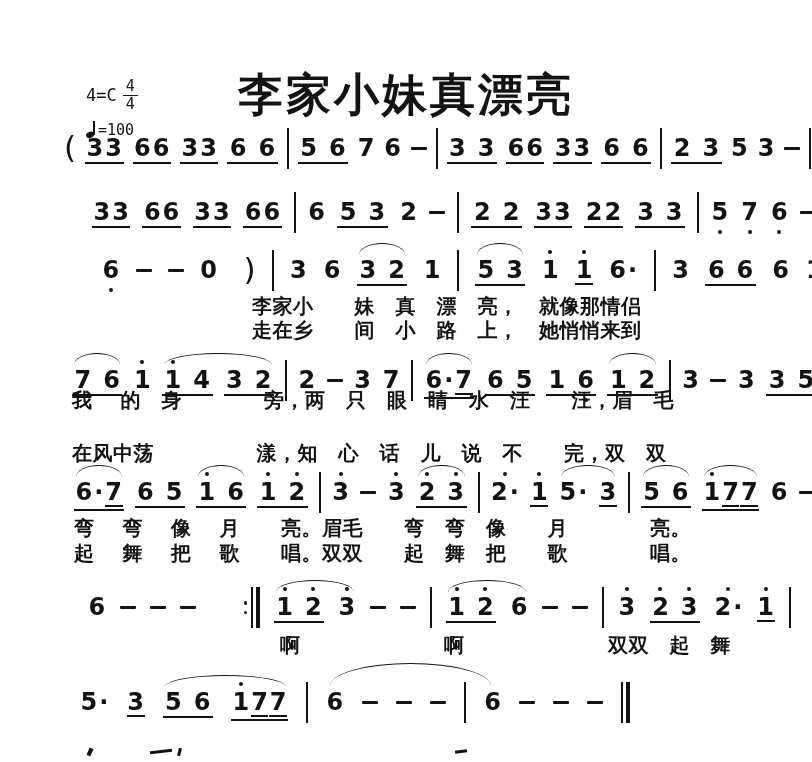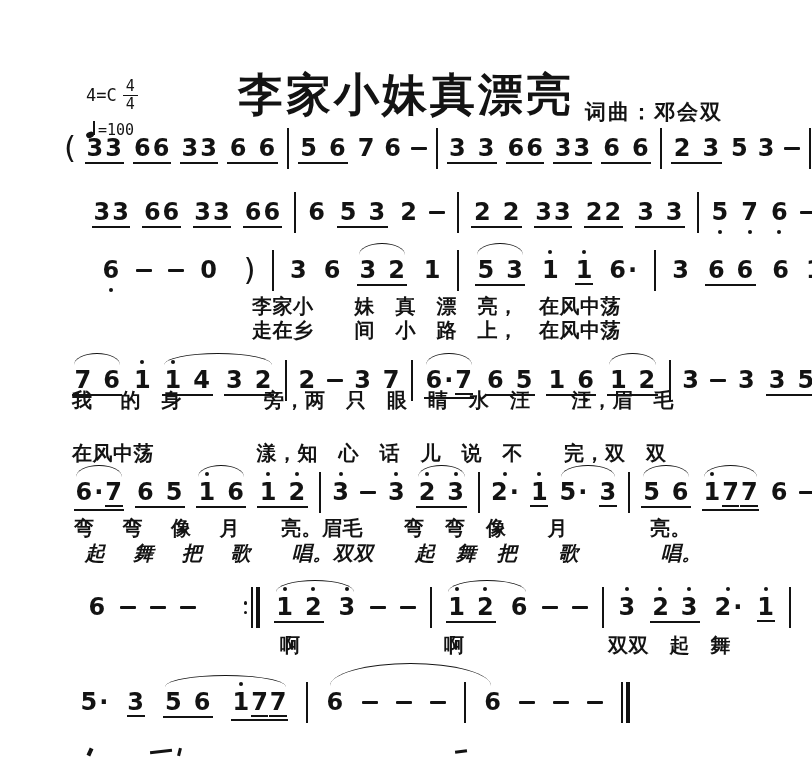--- a/index.html
+++ b/index.html
@@ -76,21 +76,20 @@
         <span class="num">4</span>
         <span class="den">4</span>
       </span>
     </div>
     <div class="temporow">
       <span class="qn"></span>
       <span>=100</span>
     </div>
   </div>
 
-  <div class="credit">词曲：邓会双</div>
 
   <div id="score">
       <div class="sys" style="top: 136px; left: 64px; --g: 9px;">
         <span class="paren">(</span>
         <span class="beam">
           <span class="note">
             <span class="digit">3</span>
           </span>
           <span class="note">
             <span class="digit">3</span>
@@ -350,22 +349,22 @@
             <span class="digit">6</span>
           </span>
         </span>
         <span class="note">
           <span class="digit">6</span>
         </span>
         <span class="note">
           <span class="digit">1</span>
         </span>
       </div>
-      <div class="lyr" style="top: 294px; left: 252px;">李家小　　妹　真　漂　亮，　在风中荡</div>
-      <div class="lyr" style="top: 318px; left: 252px;">走在乡　　间　小　路　上，　在风中荡</div>
+      <div class="lyr" style="top: 294px; left: 252px;">李家小　　妹　真　漂　亮，　就像那情侣</div>
+      <div class="lyr" style="top: 318px; left: 252px;">走在乡　　间　小　路　上，　她悄悄来到</div>
       <div class="sys" style="top: 368px; left: 72px; --g: 11px;">
         <span class="slurw">
           <span class="beam wide">
             <span class="note">
               <span class="digit">7</span>
             </span>
             <span class="note">
               <span class="digit">6</span>
             </span>
           </span>
@@ -568,21 +567,21 @@
               <span class="digit">7</span>
             </span>
           </span>
         </span>
         <span class="note">
           <span class="digit">6</span>
         </span>
         <span class="dash"></span>
       </div>
       <div class="lyr" style="top: 516px; left: 74px;">弯　 弯　 像　 月　　亮。眉毛　　弯　弯　像　　月　　　　亮。</div>
-      <div class="lyr" style="top: 541px; left: 85px; font-style: italic;">起　 舞　 把　 歌　　唱。双双　　起　舞　把　　歌　　　　唱。</div>
+      <div class="lyr" style="top: 541px; left: 74px;">起　 舞　 把　 歌　　唱。双双　　起　舞　把　　歌　　　　唱。</div>
       <div class="sys" style="top: 595px; left: 88px; --g: 14px;">
         <span class="note">
           <span class="digit">6</span>
         </span>
         <span class="dash"></span>
         <span class="dash"></span>
         <span class="dash"></span>
         <span class="rep" style="margin-left: 34px;">
           <span class="rdots">
             <i></i>

